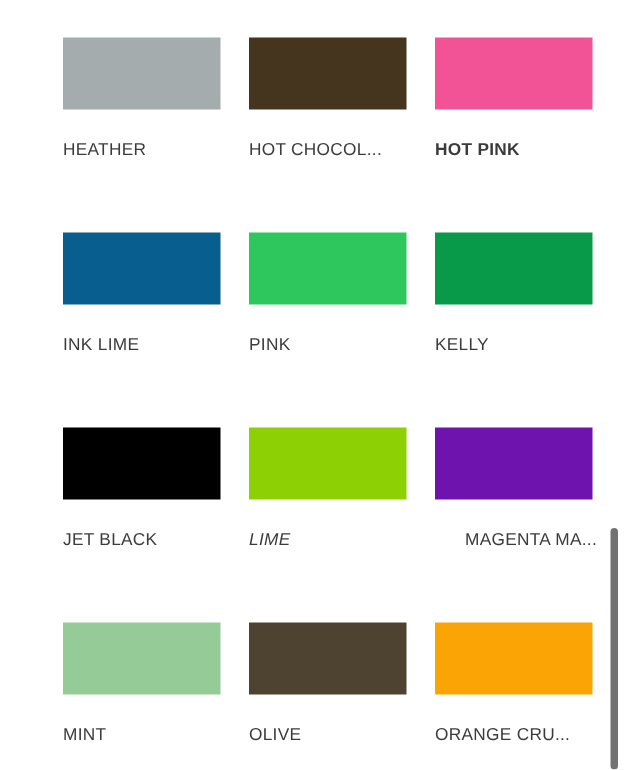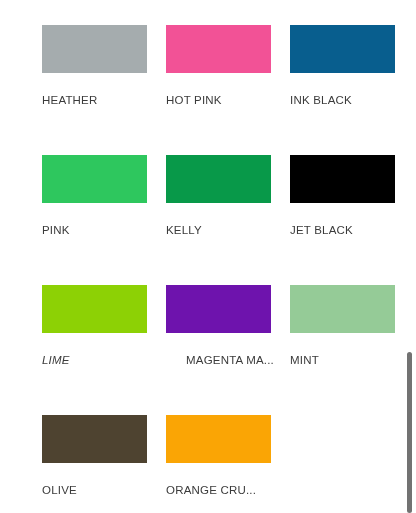--- a/index.html
+++ b/index.html
@@ -89,26 +89,30 @@
 </head>
 <body style="background: rgb(255, 255, 255);">
 
 <div id="swatch-scroll-area">
   <div id="swatch-grid">
       <div class="swatch-cell">
         <span class="swatch-chip" style="background: rgb(165, 172, 174);"></span>
         <span class="swatch-label" style="color: rgb(59, 59, 59);">HEATHER</span>
       </div>
       <div class="swatch-cell">
+        <span class="swatch-chip" style="background: rgb(69, 53, 31);"></span>
+        <span class="swatch-label" style="color: rgb(59, 59, 59);">HOT CHOCOL...</span>
+      </div>
+      <div class="swatch-cell">
         <span class="swatch-chip" style="background: rgb(242, 82, 150);"></span>
-        <span class="swatch-label" style="color: rgb(59, 59, 59);">HOT PINK</span>
+        <span class="swatch-label" style="color: rgb(59, 59, 59); font-weight: bold;">HOT PINK</span>
       </div>
       <div class="swatch-cell">
         <span class="swatch-chip" style="background: rgb(8, 94, 142);"></span>
-        <span class="swatch-label" style="color: rgb(59, 59, 59);">INK BLACK</span>
+        <span class="swatch-label" style="color: rgb(59, 59, 59);">INK LIME</span>
       </div>
       <div class="swatch-cell">
         <span class="swatch-chip" style="background: rgb(46, 199, 94);"></span>
         <span class="swatch-label" style="color: rgb(59, 59, 59);">PINK</span>
       </div>
       <div class="swatch-cell">
         <span class="swatch-chip" style="background: rgb(8, 153, 73);"></span>
         <span class="swatch-label" style="color: rgb(59, 59, 59);">KELLY</span>
       </div>
       <div class="swatch-cell">

